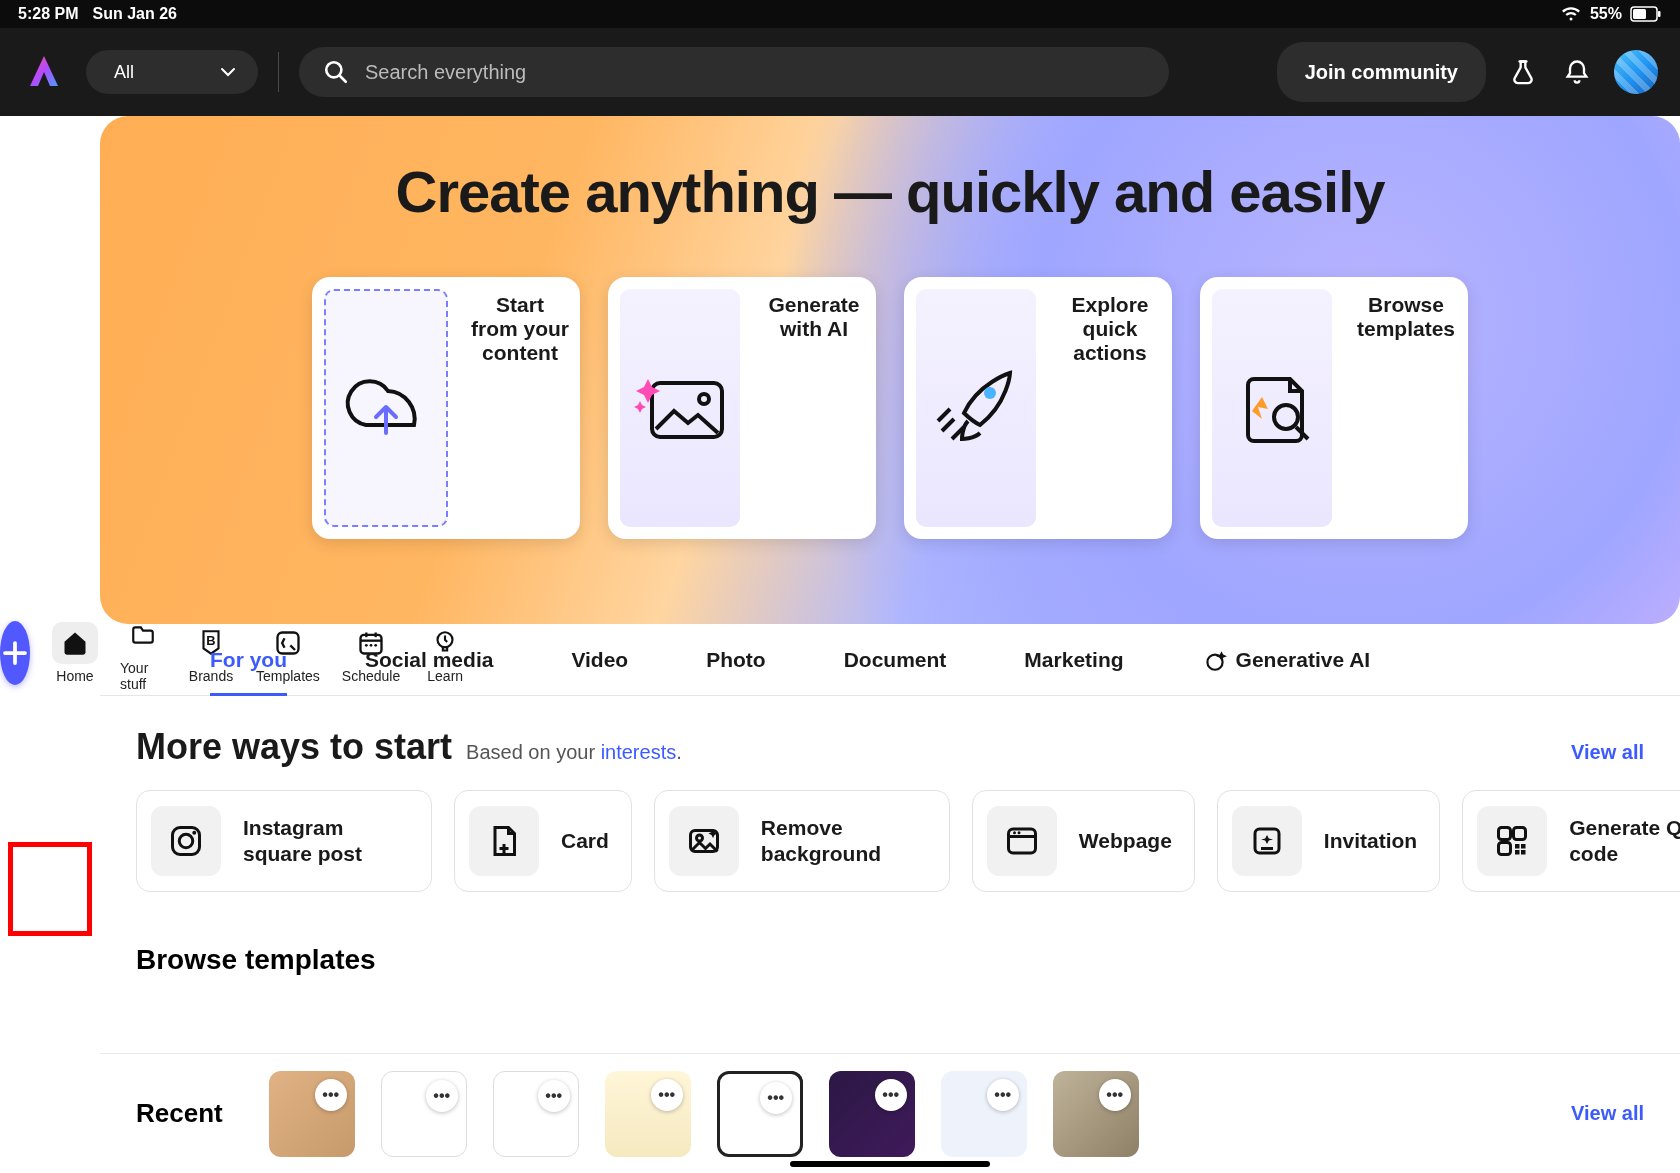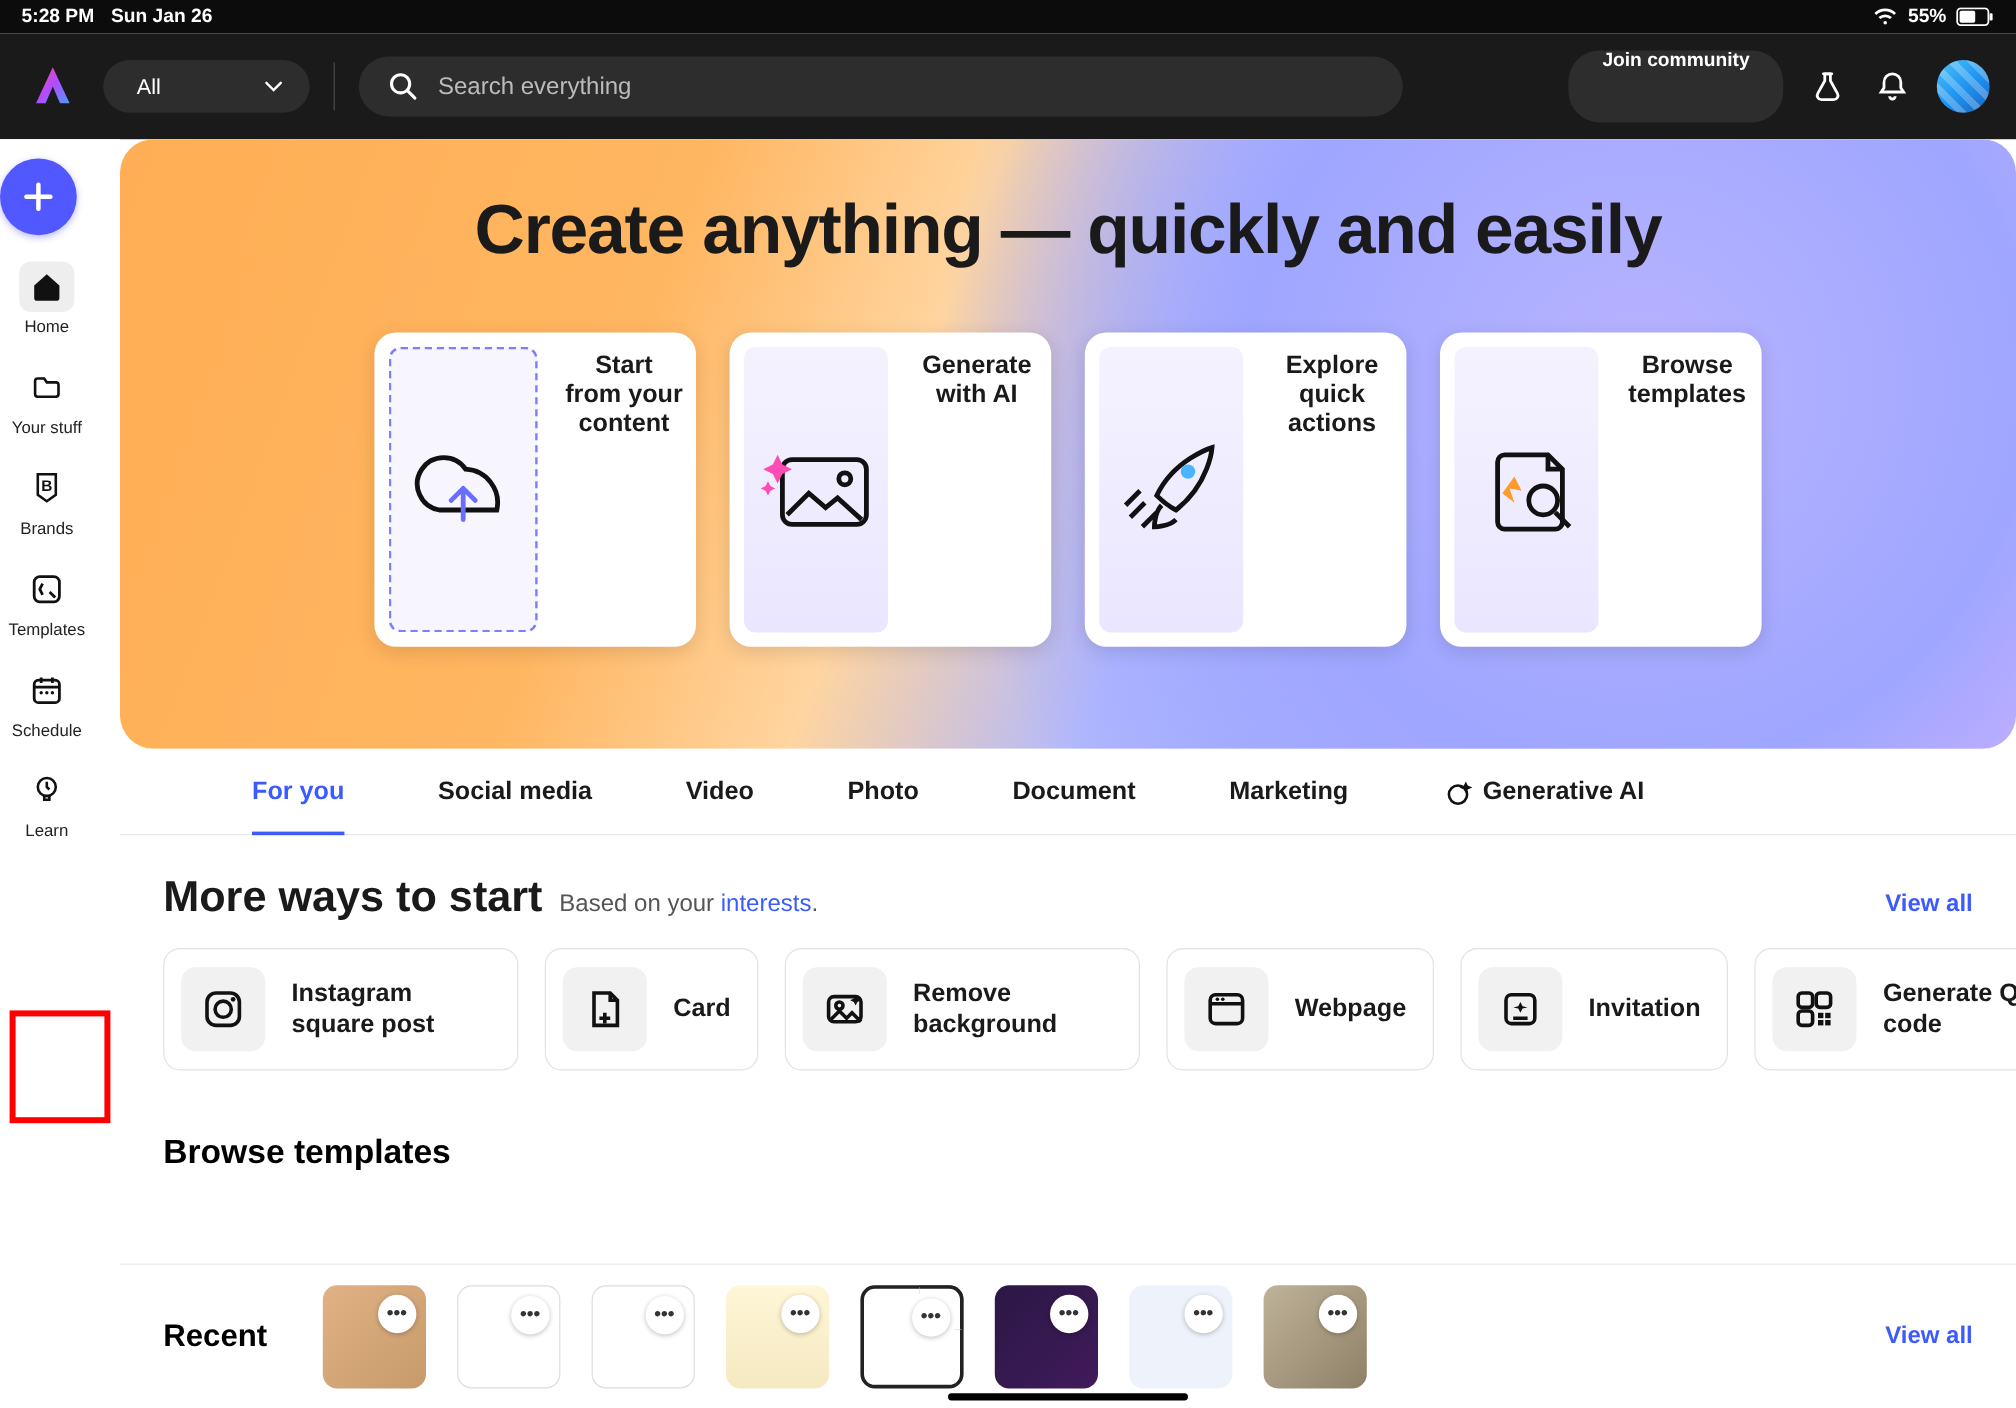--- a/index.html
+++ b/index.html
@@ -30,32 +30,32 @@
   flex: 1; background: #2d2d2d; border-radius: 30px; height: 50px;
   display: flex; align-items: center; padding: 0 24px; gap: 16px; max-width: 870px;
 }
 .search-wrap input {
   background: transparent; border: none; outline: none; color: #fff;
   font-size: 20px; flex: 1;
 }
 .search-wrap input::placeholder { color: #bbb; }
 .join-btn {
   background: #2d2d2d; color: #fff; border-radius: 26px; height: 60px;
-  padding: 0 28px; font-size: 16px; font-weight: 600; display:flex; cursor:pointer; margin-left:auto;
+  padding: 0 28px; font-size: 20px; font-weight: 600; display:flex; align-items:center; cursor:pointer; margin-left:auto;
 }
 .hdr-icon { width:34px; height:34px; display:flex; align-items:center; justify-content:center; cursor:pointer; }
 .avatar { width:44px; height:44px; border-radius:50%; background: linear-gradient(140deg,#4fc3f7 0%, #2196f3 50%, #1565c0 100%); cursor:pointer; position:relative; overflow:hidden; }
 .avatar::after{content:"";position:absolute;inset:0;background:repeating-linear-gradient(45deg,rgba(255,255,255,.25) 0 6px,transparent 6px 12px);}
 
 
 .body { display: flex; height: calc(100% - 116px); }
 
 .sidebar {
-  width: 100px; background: #fff; display: flex; flex-direction: column;
-  align-items: flex-start; padding-top: 16px; gap: 22px; position:relative;
+  width: 100px; background: #fff; display: flex; flex-direction: row;
+  align-items: center; padding-top: 16px; gap: 22px; position:relative;
 }
 .fab {
   width: 64px; height: 64px; border-radius: 50%; background: #5258ff;
   display:flex; align-items:center; justify-content:center; cursor:pointer;
   box-shadow: 0 2px 6px rgba(80,80,255,.4);
 }
 .nav-item { display:flex; flex-direction:column; align-items:center; gap:4px; cursor:pointer; width:78px;}
 .nav-item.active .nav-icon-box { background:#eee; }
 .nav-icon-box { width:46px; height:42px; border-radius:10px; display:flex; align-items:center; justify-content:center; }
 .nav-label { font-size:14px; color:#222; }

